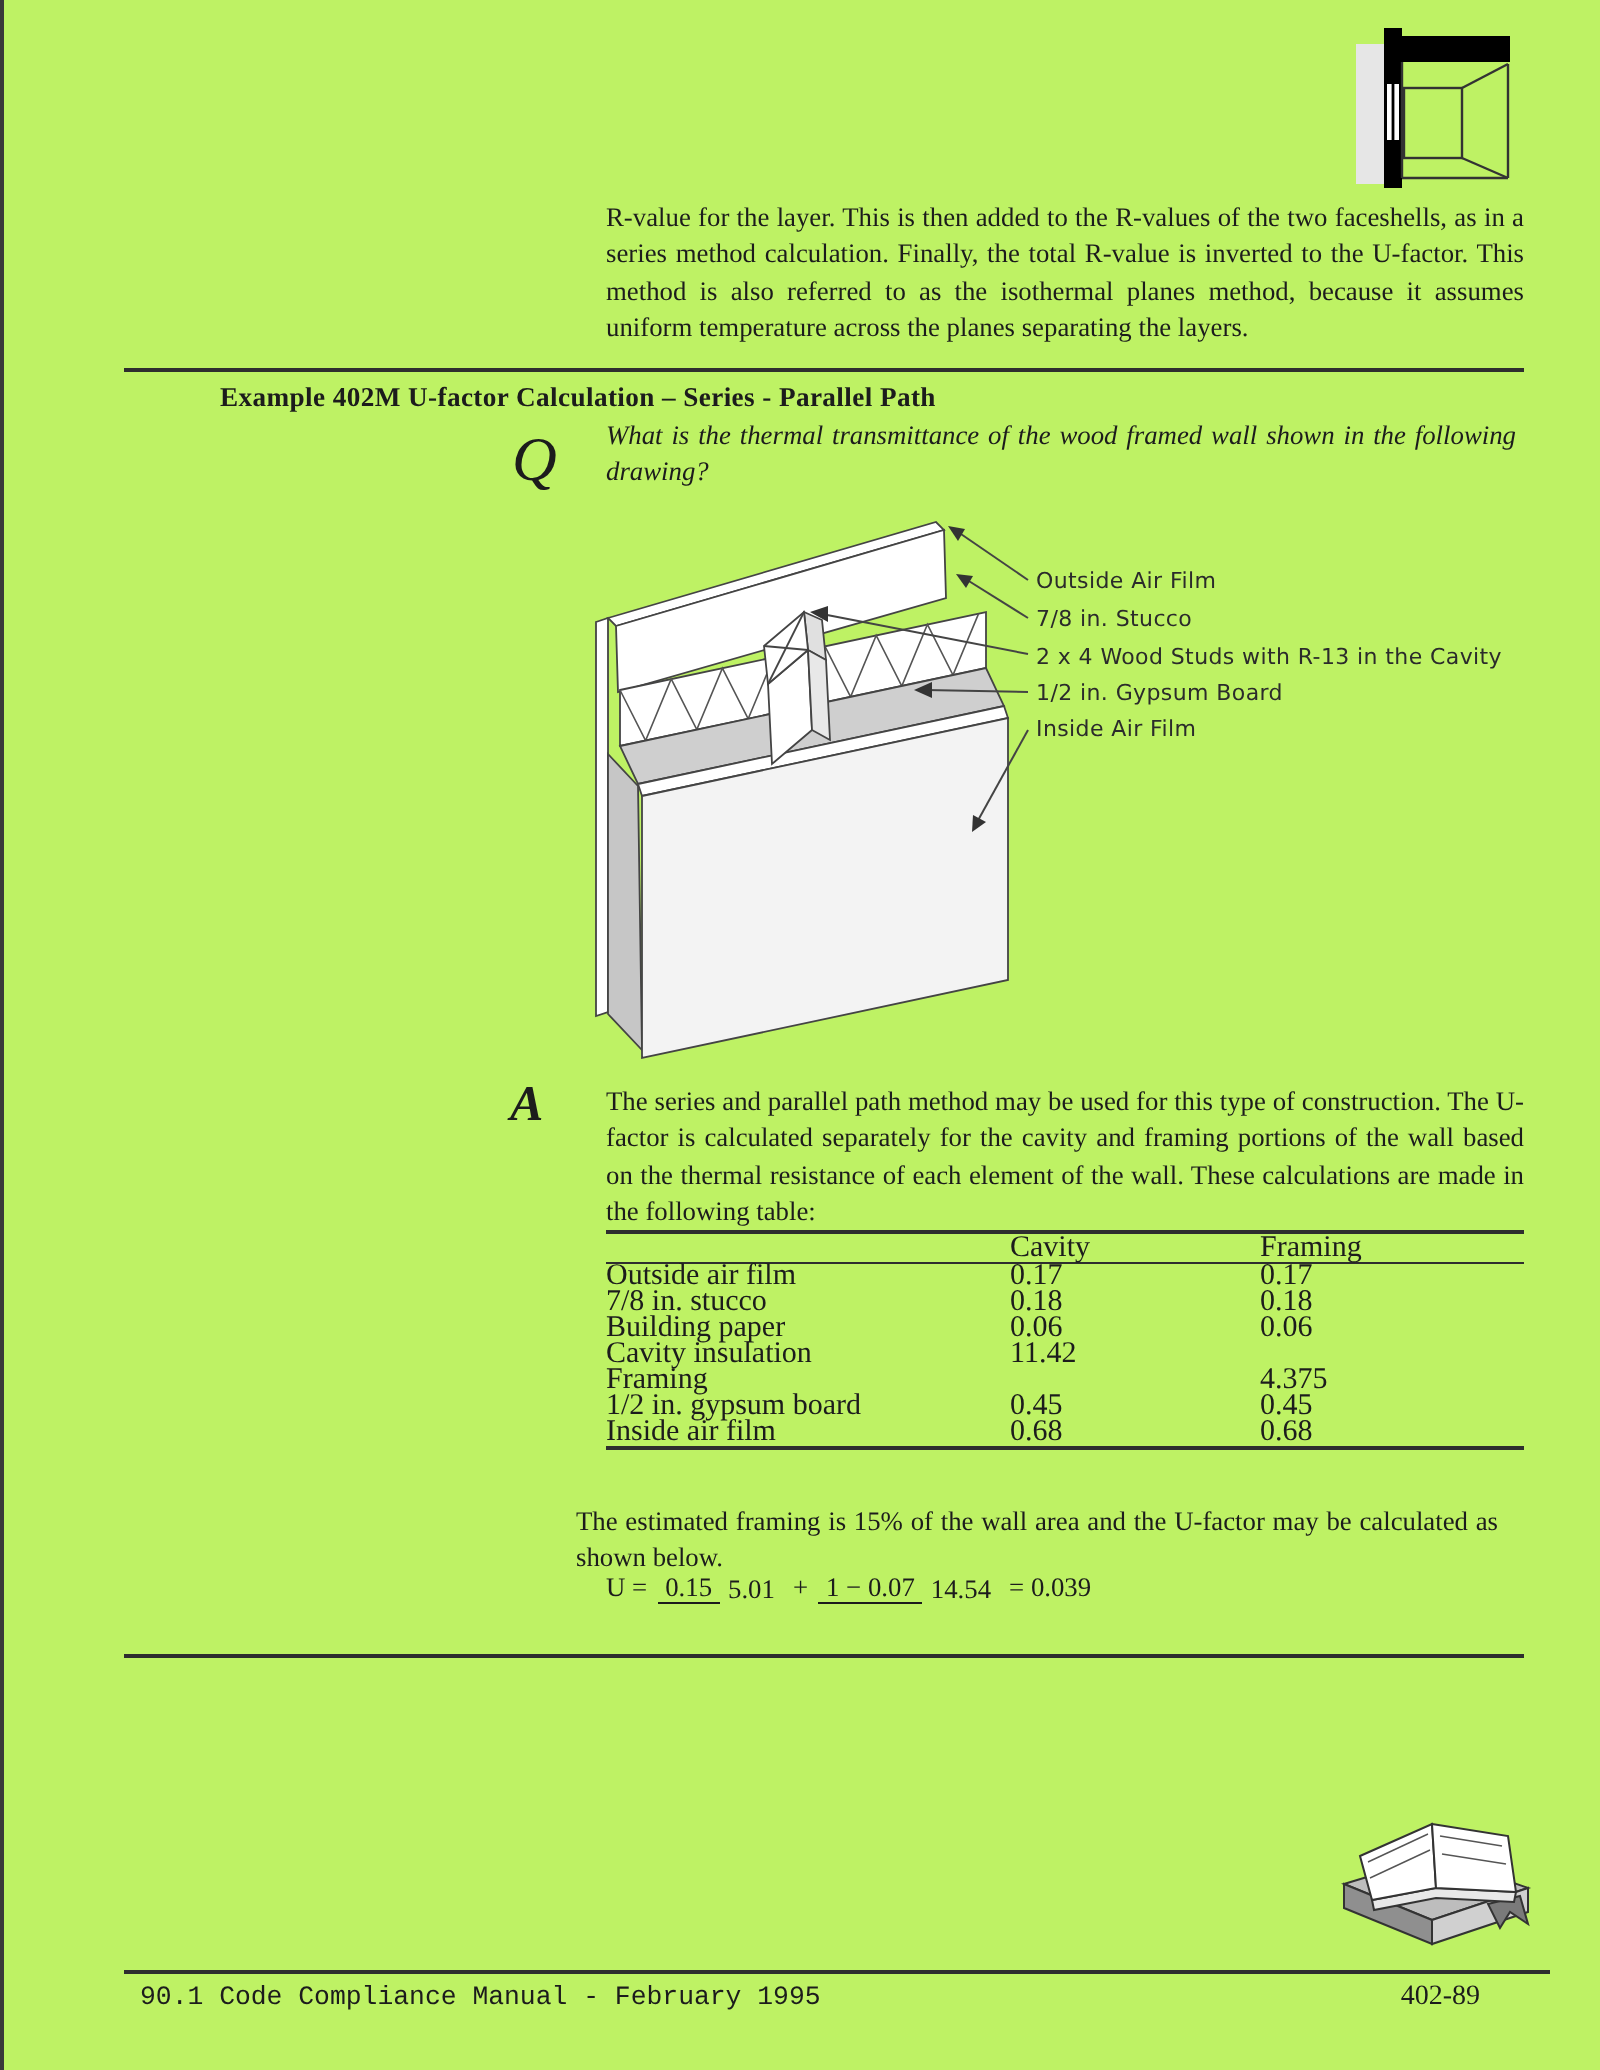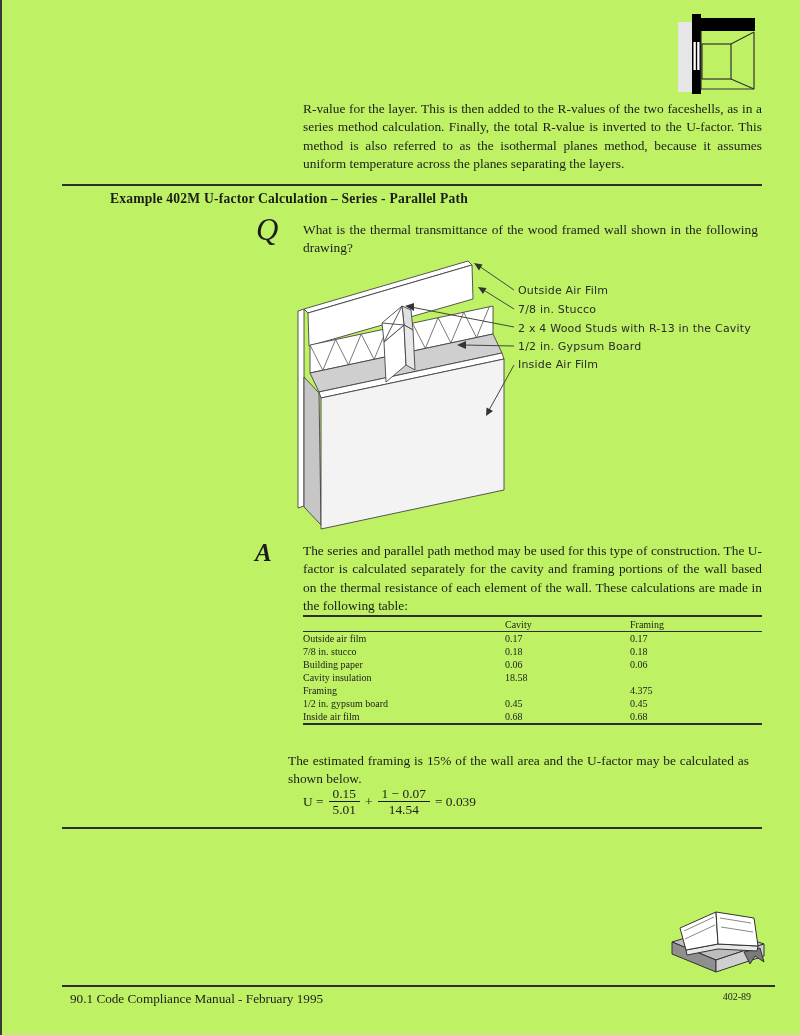--- a/index.html
+++ b/index.html
@@ -10,46 +10,46 @@
     margin:0 auto;
   }
   .scan-edge{position:absolute;left:0;top:0;width:2px;height:1035px;background:#3a3a3a;}
   .para{position:absolute;font-size:13.4px;line-height:18.4px;text-align:justify;}
   .intro{left:303px;top:100px;width:459px;}
   .rule{position:absolute;left:62px;width:700px;height:2px;background:#2e2e2e;}
   .rule-top{top:184px;}
   .rule-bottom{top:827px;}
   .example-heading{position:absolute;left:70px;top:191px;font-size:13.6px;font-weight:bold;letter-spacing:.2px;margin-left:40px;}
   .q-marker{position:absolute;left:256px;top:214px;font-size:31px;font-style:italic;line-height:1;}
-  .q-text{left:303px;top:221px;width:455px;}
+  .q-text{left:303px;top:209px;width:455px;font-style:italic;}
   .a-marker{position:absolute;left:255px;top:540px;font-size:25px;font-style:italic;font-weight:600;line-height:1;}
   .a-text{left:303px;top:542px;width:459px;}
   .framing-note{left:288px;top:752px;width:461px;}
   .drawing-svg{position:absolute;left:290px;top:253px;}
   .drawing-svg text{font-family:"DejaVu Sans",sans-serif;font-size:11px;fill:#2b2b2b;letter-spacing:.2px;}
 
   
   .rtable{position:absolute;left:303px;top:615px;width:459px;border-collapse:collapse;
-    font-size:10px;color:#1c1c1c;border-top:2px solid #2e2e2e;border-bottom:2px solid #2e2e2e;}
+    font-size:15px;color:#1c1c1c;border-top:2px solid #2e2e2e;border-bottom:2px solid #2e2e2e;}
   .rtable td{padding:0;line-height:13px;height:13px;vertical-align:bottom;font-weight:normal;text-align:left;}
   .rtable .head-row td{border-bottom:1.4px solid #2e2e2e;height:14px;}
   .rtable .sum-row td{border-top:1.4px solid #2e2e2e;height:15px;}
   .col-label{width:202px;}
   .col-cavity{width:125px;}
 
   
   .formula{position:absolute;left:303px;top:786px;display:flex;align-items:center;font-size:13.4px;gap:5px;}
-  .frac{display:inline-flex;flex-direction:column;align-items:center;line-height:1.15;justify-content:flex-end;}
+  .frac{display:inline-flex;flex-direction:row;align-items:center;line-height:1.15;justify-content:flex-end;}
   .frac .num{padding:0 4px;border-bottom:1.1px solid #1c1c1c;}
   .frac .den{padding:0 4px;}
 
   
   .footer-rule{position:absolute;left:62px;top:985px;width:713px;height:2px;background:#2e2e2e;}
-  .footer-left{position:absolute;left:70px;top:991px;font-size:13.2px;}
-  .footer-right{position:absolute;right:49px;top:991px;font-size:10px;font-family:Liberation Serif, serif;}
+  .footer-left{position:absolute;left:70px;top:991px;font-size:13.2px;font-family:Liberation Mono, monospace;}
+  .footer-right{position:absolute;right:60px;top:991px;font-size:14px;font-family:Liberation Serif, serif;}
 
   .corner-icon{position:absolute;left:678px;top:12px;}
   .book-icon{position:absolute;left:660px;top:898px;}
 </style>
 </head>
 <body>
 
 <div class="page">
   <div class="scan-edge"></div>
 
@@ -155,21 +155,21 @@
         <td>0.18</td>
         <td>0.18</td>
       </tr>
       <tr>
         <td>Building paper</td>
         <td>0.06</td>
         <td>0.06</td>
       </tr>
       <tr>
         <td>Cavity insulation</td>
-        <td>18.58</td>
+        <td>11.42</td>
         <td></td>
       </tr>
       <tr>
         <td>Framing</td>
         <td></td>
         <td>4.375</td>
       </tr>
       <tr>
         <td>1/2 in. gypsum board</td>
         <td>0.45</td>

